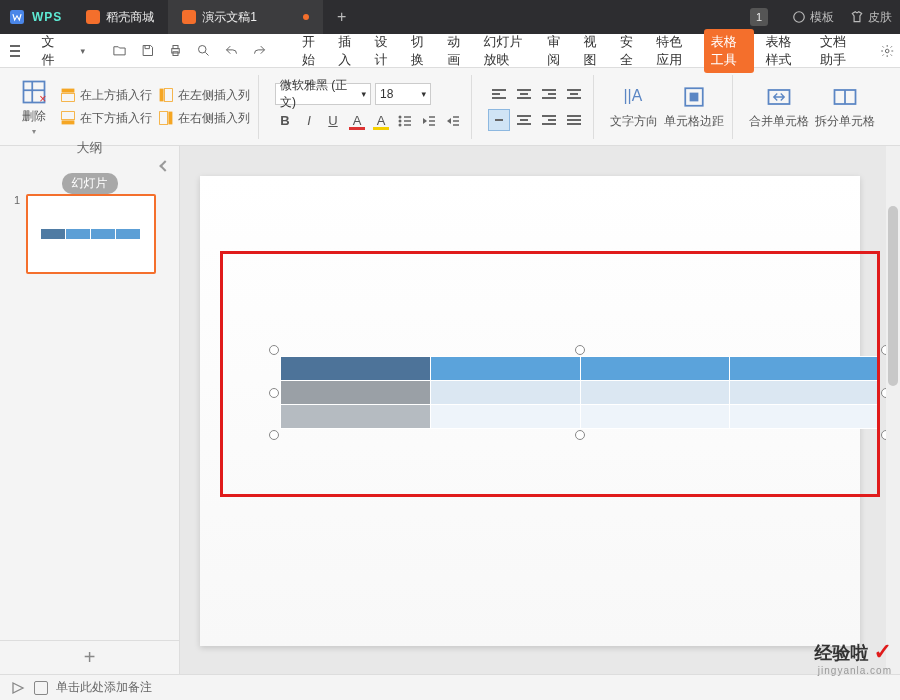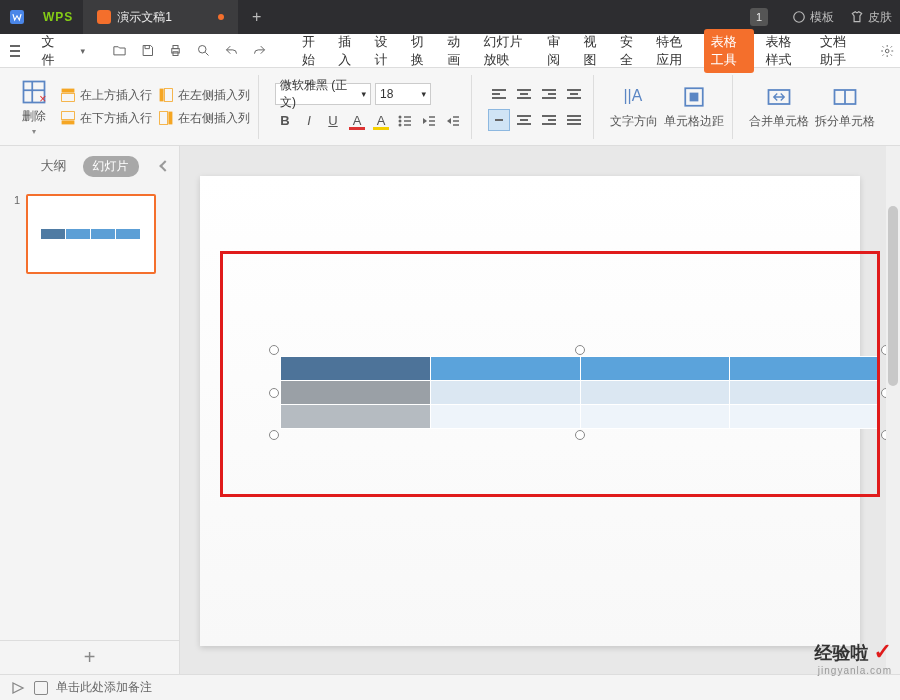--- a/index.html
+++ b/index.html
@@ -1,20 +1,20 @@
 <!DOCTYPE html>
 <html><head>
 <meta charset="utf-8">
 <style>
 * { box-sizing: border-box; margin: 0; padding: 0; font-family: "Microsoft YaHei", Arial, sans-serif; user-select: none; }
 body { width: 900px; height: 700px; background: #fff; overflow: hidden; position: relative; }
 
 
 .titlebar { height: 34px; background: #2d2d30; display: flex; align-items: center; color: #ccc; font-size: 12px; }
-.titlebar .wps-logo { display:flex; align-items:center; gap:19px; padding:0 10px; color:#84cc16; font-weight:bold; letter-spacing:1px; }
+.titlebar .wps-logo { display:flex; align-items:center; gap:8px; padding:0 10px; color:#5eead4; font-weight:bold; letter-spacing:1px; }
 .titlebar .wps-logo svg { width:14px; height:14px; }
 .tab { display:flex; align-items:center; padding:0 14px; height:100%; gap:6px; cursor:pointer; }
 .tab.active { background:#3c3c3e; }
 .tab .ticon { width:14px; height:14px; border-radius:3px; display:inline-block; }
 .tab .ticon.orange { background:#f46f2c; }
 .tab .tx { color:#eee; font-size:12px; }
 .titlebar .plus { padding:0 14px; color:#bbb; font-size:16px; }
 .titlebar .spacer { flex:1; }
 .titlebar .badge { background:#555; color:#eee; width:18px; height:18px; border-radius:3px; display:flex; align-items:center; justify-content:center; font-size:11px; margin-right:16px; }
 .titlebar .ritem { display:flex; align-items:center; gap:4px; color:#bbb; font-size:12px; padding:0 8px;justify-content:center; }
@@ -58,21 +58,21 @@
 .alnbtn { width:22px; height:22px; border:1px solid transparent; display:flex; flex-direction:column; justify-content:center; gap:2px; padding:3px; cursor:pointer; }
 .alnbtn span{ height:2px; background:#666; }
 .alnbtn.sel{ background:#d0e4f5; border-color:#8db8e0; }
 .alnbtn.l span:nth-child(2){width:60%;}
 .alnbtn.c span:nth-child(2){width:60%; align-self:center;}
 .alnbtn.r span:nth-child(2){width:60%; align-self:flex-end;}
 
 
 .main { display:flex; height:calc(700px - 34px - 34px - 78px - 26px); }
 .sidepanel{ width:180px; background:#f4f4f4; border-right:1px solid #ddd; display:flex; flex-direction:column; }
-.sidetabs{ height:40px; display:flex; align-items:center; justify-content:center; gap:16px; position:relative; }
+.sidetabs{ height:40px; display:flex; align-items:center; justify-content:center; gap:16px; position:relative;flex-direction:column; }
 .sidetabs .dx{ font-size:13px; color:#666; }
 .sidetabs .pill{ background:#a8a8a8; color:#fff; font-size:12px; padding:2px 10px; border-radius:10px; }
 .sidetabs::after{content:""; position:absolute; right:10px; top:16px; border-left:2px solid #999; border-bottom:2px solid #999; width:6px; height:6px; transform:rotate(45deg);}
 .thumbs{ flex:1; padding:8px 14px; }
 .thumbwrap{ display:flex; gap:6px; }
 .thumbwrap .num{ font-size:11px; color:#666; }
 .thumb{ width:130px; height:80px; background:#fff; border:2px solid #f46f2c; border-radius:2px; display:flex; align-items:center; justify-content:center; }
 .thumb .mini{ width:100px; height:10px; display:flex; }
 .thumb .mini span{flex:1; border-right:1px solid #fff;}
 .thumb .mini span:nth-child(1){background:#4f7ba3;}
@@ -119,20 +119,24 @@
 </head>
 <body>
 
 <div class="titlebar">
   <div class="wps-logo">
     <svg viewBox="0 0 24 24">
         <rect fill="#4a86e8" width="24" height="24" rx="4"></rect>
         <path d="M5 7l3 10 4-7 4 7 3-10" stroke="#fff" stroke-width="2" fill="none"></path>
       </svg>
     <span>WPS</span>
+  </div>
+  <div class="tab">
+    <span class="ticon orange"></span>
+    <span class="tx">稻壳商城</span>
   </div>
   <div class="tab active">
     <span class="ticon orange"></span>
     <span class="tx">演示文稿1</span>
     <span style="width:6px;height:6px;border-radius:50%;background:#f46f2c;margin-left:40px;"></span>
   </div>
   <div class="plus">+</div>
   <div class="spacer"></div>
   <div class="badge">1</div>
   <div class="ritem">

